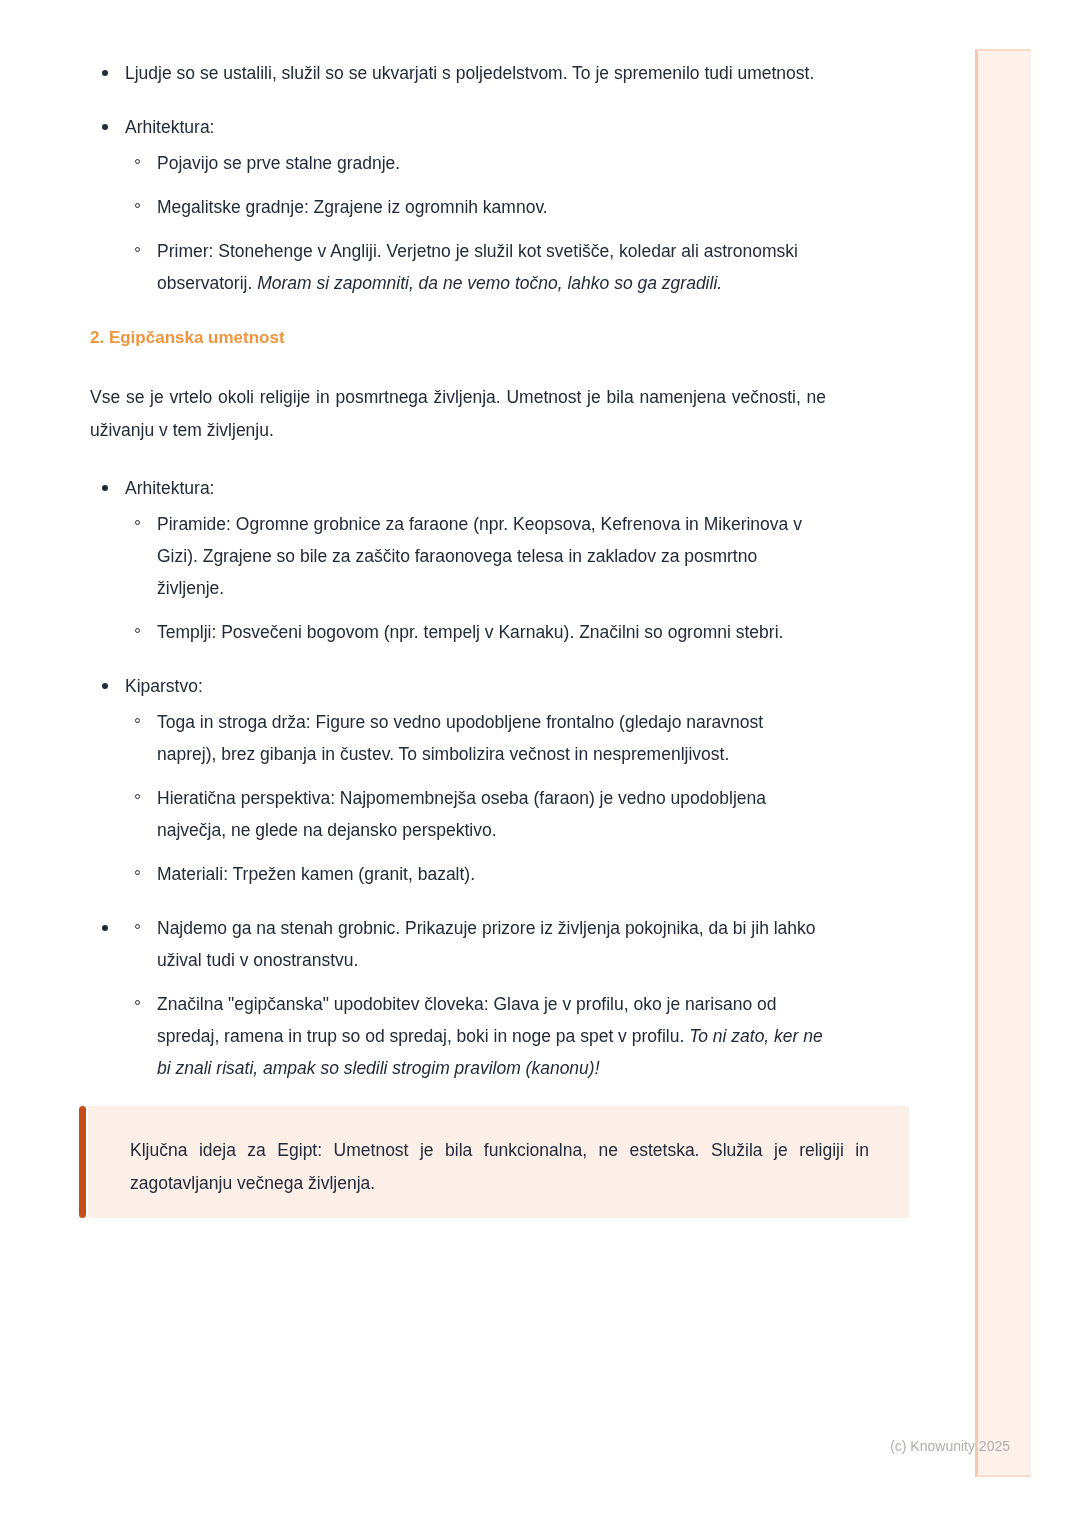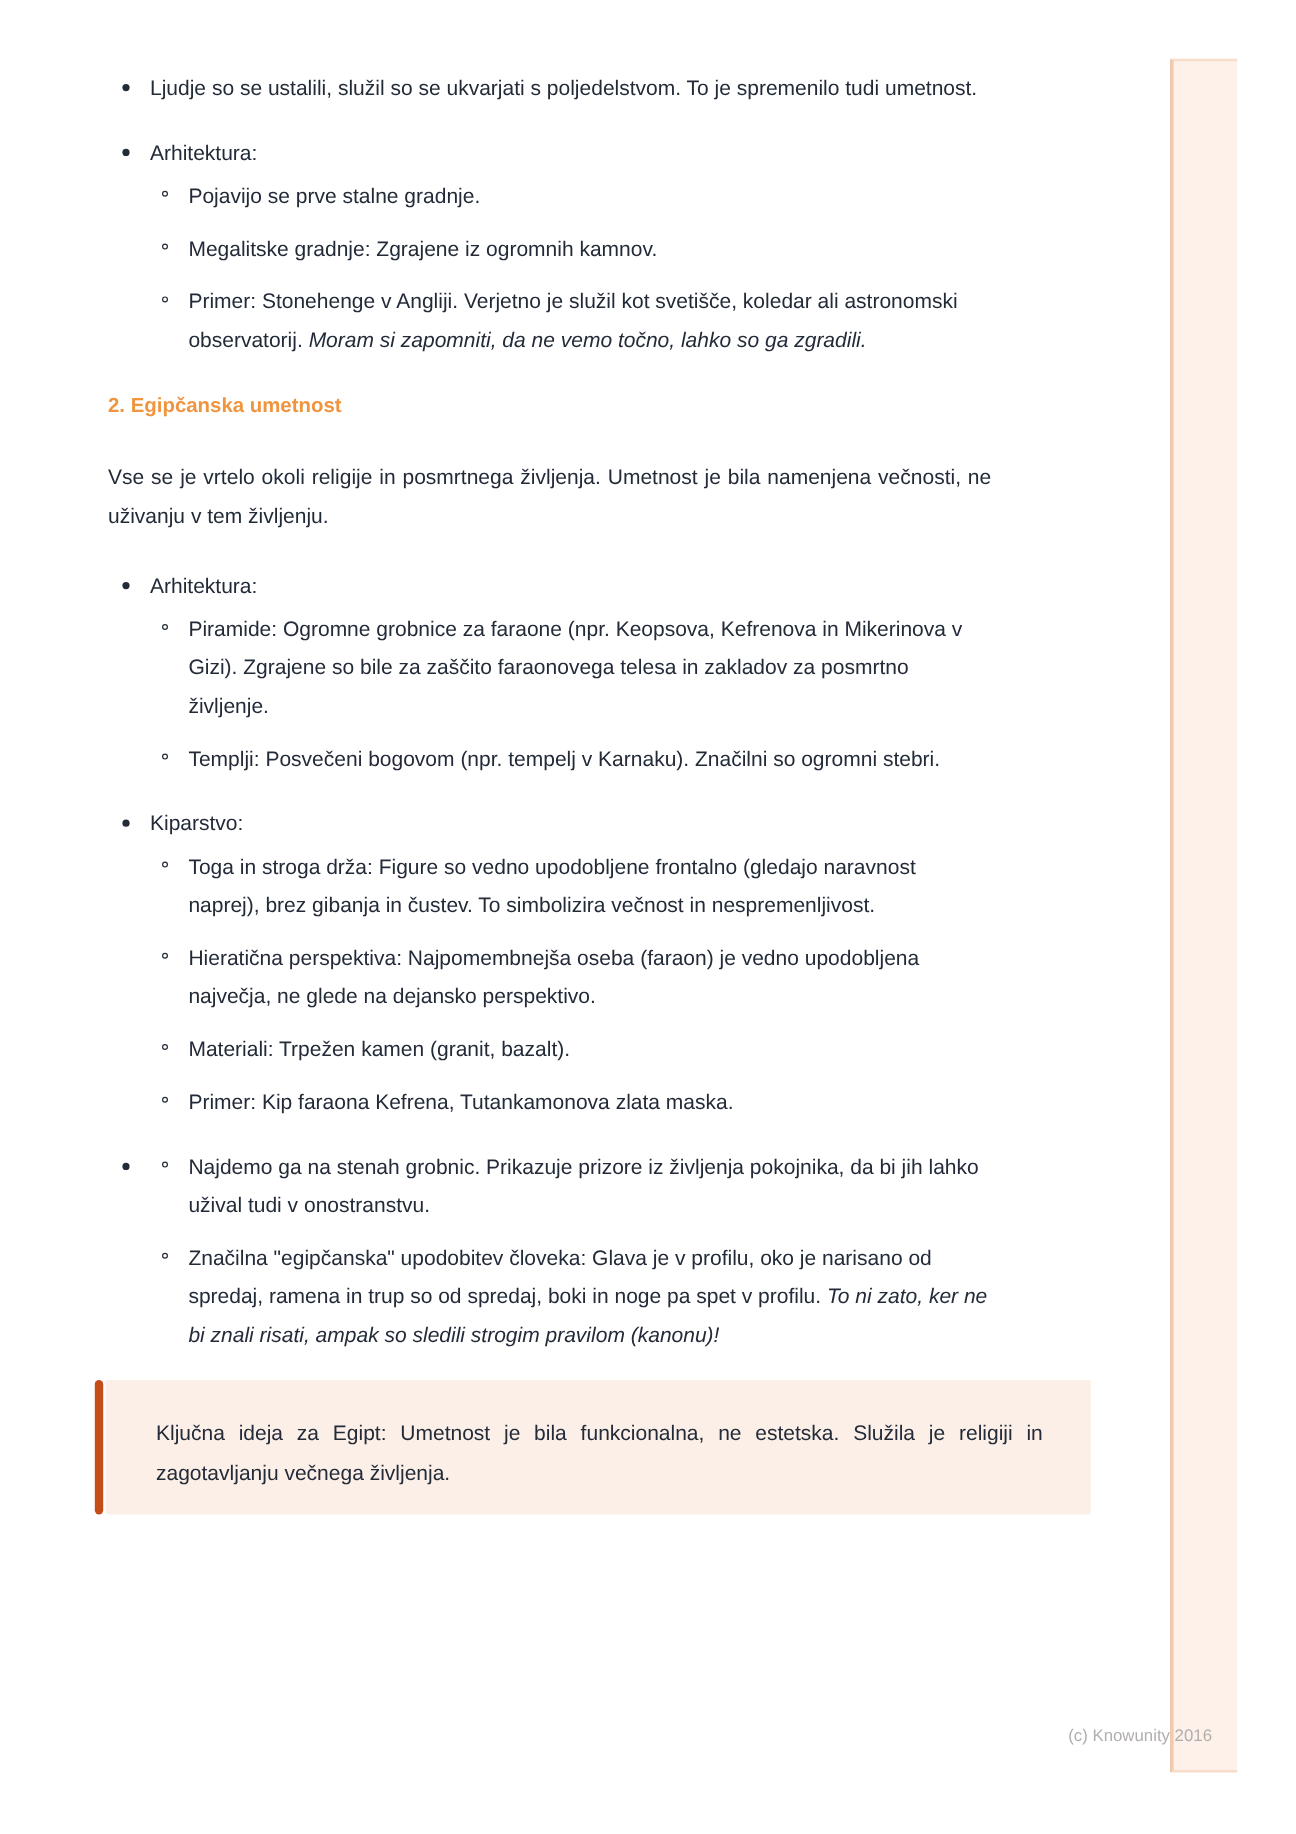--- a/index.html
+++ b/index.html
@@ -141,24 +141,20 @@
             <div class="txt"><span class="b">Toga in stroga drža:</span><span> Figure so vedno upodobljene frontalno (gledajo naravnost naprej), brez gibanja in čustev. To simbolizira večnost in nespremenljivost.</span></div>
           </li>
           <li>
             <span class="circ"></span>
             <div class="txt"><span class="b">Hieratična perspektiva:</span><span> Najpomembnejša oseba (faraon) je vedno upodobljena največja, ne glede na dejansko perspektivo.</span></div>
           </li>
           <li>
             <span class="circ"></span>
             <div class="txt"><span>Materiali: Trpežen kamen (granit, bazalt).</span></div>
           </li>
-          <li>
-            <span class="circ"></span>
-            <div class="txt"><span>Primer: Kip faraona Kefrena, Tutankamonova zlata maska.</span></div>
-          </li>
         </ul>
       </li>
       <li>
         <span class="disc"></span>
         <ul class="l2">
           <li>
             <span class="circ"></span>
             <div class="txt"><span>Najdemo ga na stenah grobnic. Prikazuje prizore iz življenja pokojnika, da bi jih lahko užival tudi v onostranstvu.</span></div>
           </li>
           <li>
@@ -170,13 +166,13 @@
     </ul>
 
   <div class="callout">
     <span class="callout-bar"></span>
     <p><span class="b">Ključna ideja za Egipt:</span><span> Umetnost je bila </span><span class="b">funkcionalna</span><span>, ne estetska. Služila je religiji in zagotavljanju večnega življenja.</span></p>
   </div>
 </div>
 
 <div class="right-strip"></div>
 
-<div class="watermark">(c) Knowunity 2016</div>
+<div class="watermark">(c) Knowunity 2025</div>
 
 </body></html>

